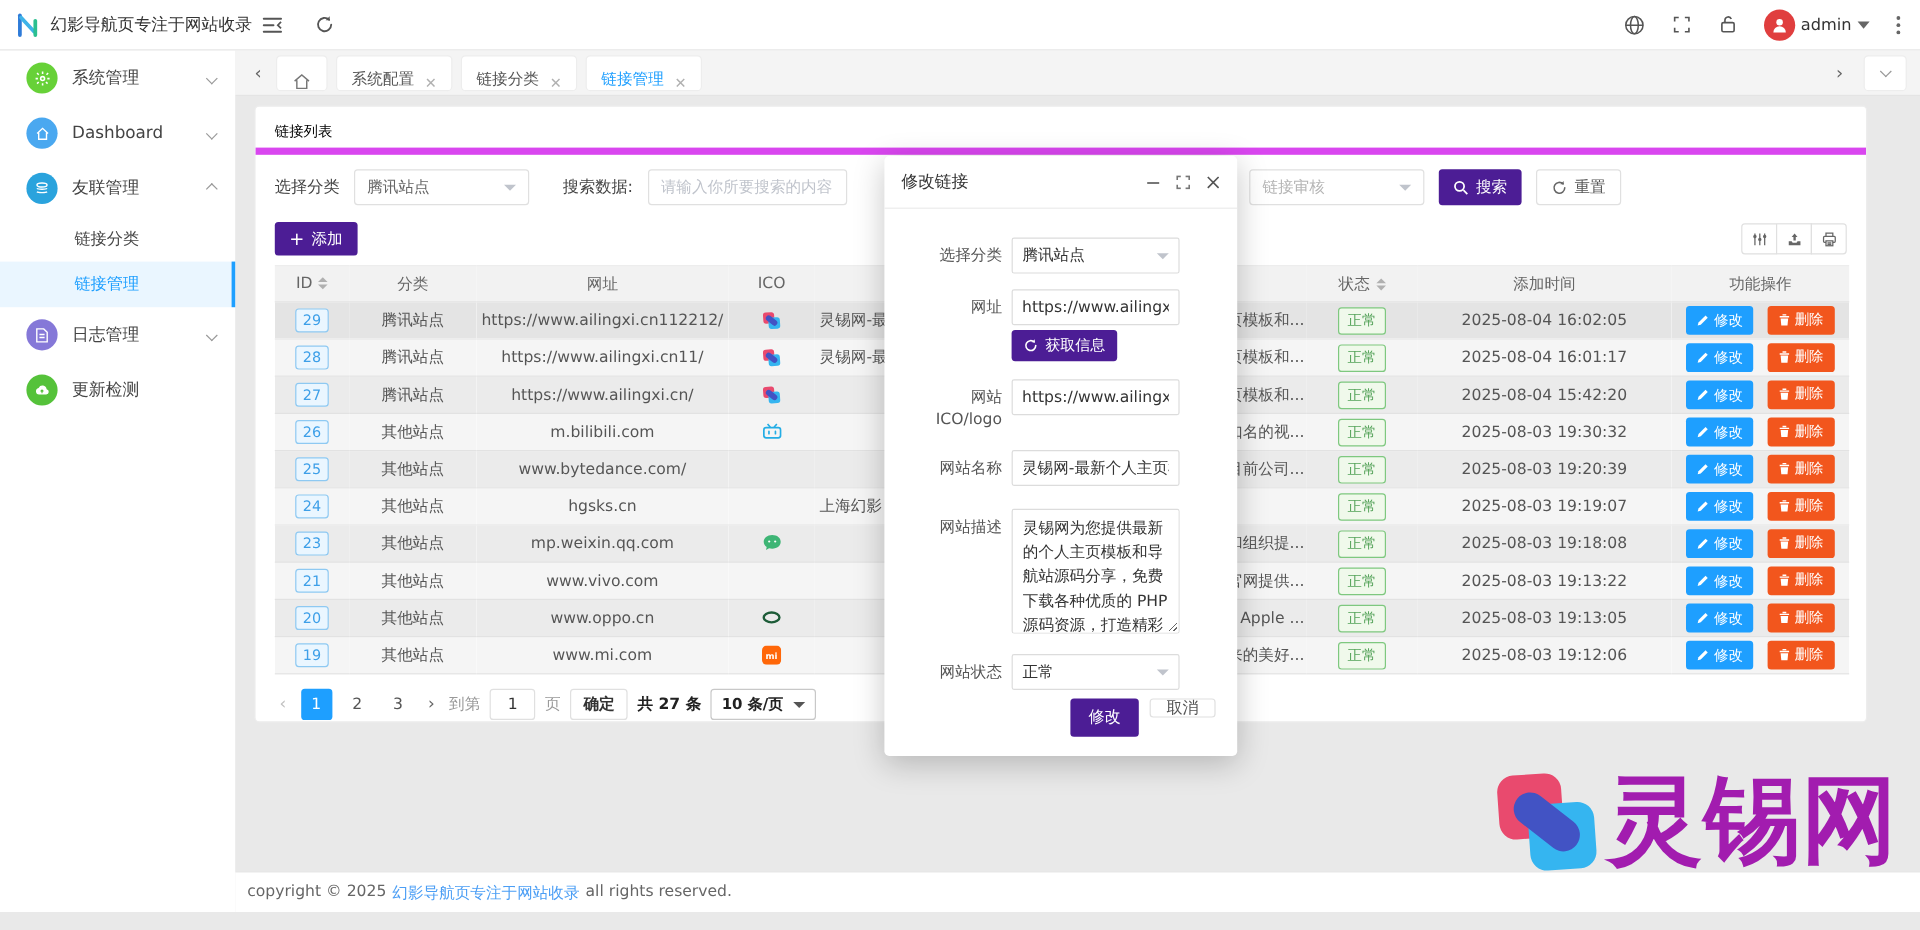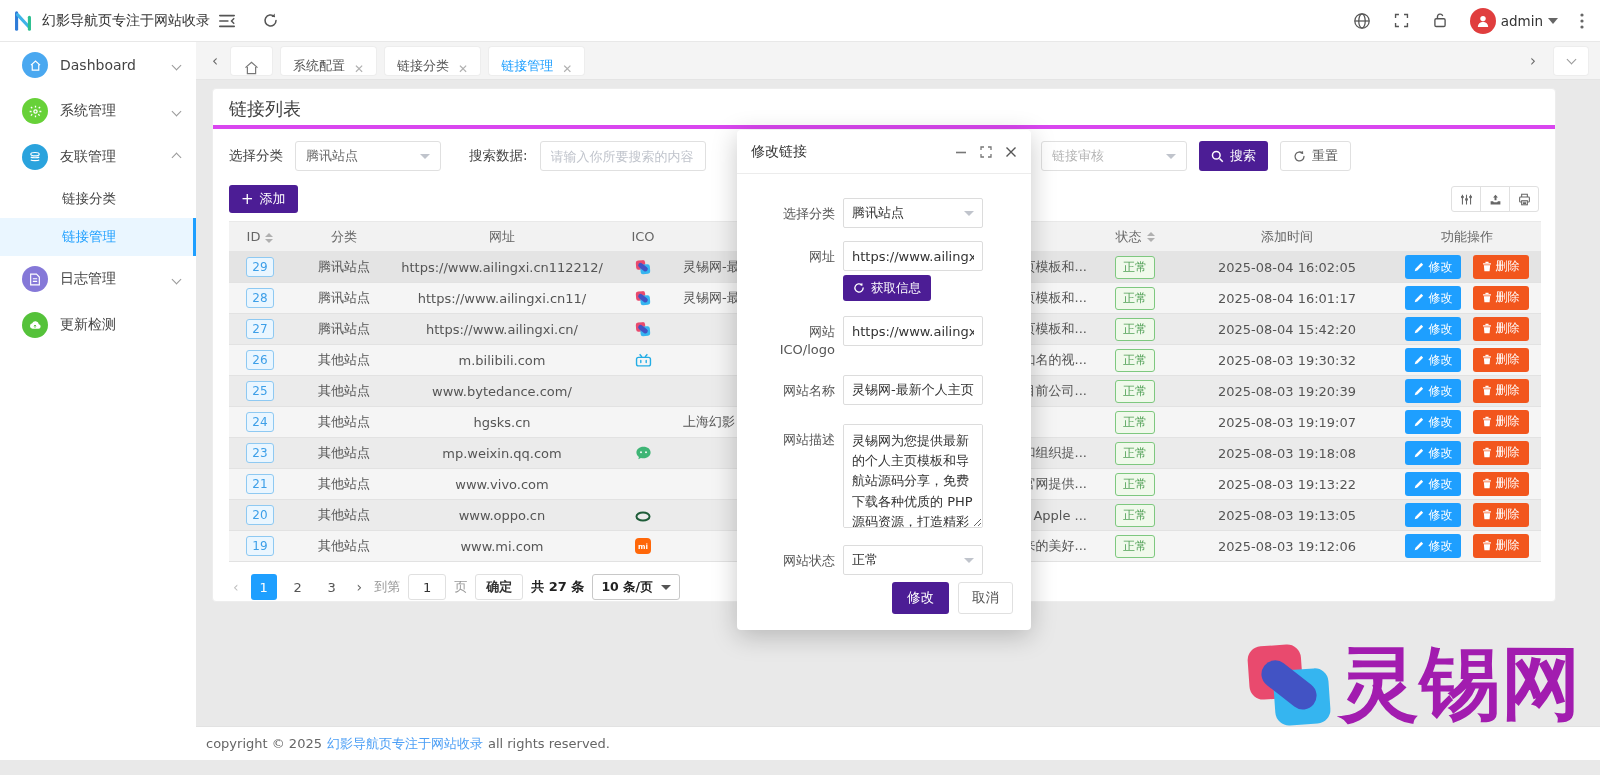--- a/index.html
+++ b/index.html
@@ -29,21 +29,21 @@
 .tabbar{position:absolute;top:42px;left:196px;width:1404px;height:38px;background:#f4f4f4;border-bottom:1px solid #e4e4e4;display:flex;align-items:center;padding:0 12px;gap:9px;z-index:5}
 .tab-nav{color:#666;font-size:15px;cursor:pointer;padding:0 4px}
 .tab{height:28px;background:#fff;border-radius:3px;display:flex;align-items:flex-end;gap:9px;padding:0 12px;font-size:13px;color:#555;cursor:pointer;box-shadow:0 0 0 1px #ededed}
 .tab.active{color:#1e9fff}
 .tab-x{color:#b0b0b0;font-size:12px;line-height:1}
 .tab-home{padding:0 13px}
 .tabbar-right{margin-left:auto;display:flex;align-items:center;gap:14px}
 .tab-dd{width:34px;height:28px;background:#fff;border-radius:3px;display:flex;align-items:center;justify-content:center;box-shadow:0 0 0 1px #ededed;cursor:pointer}
 
 .card{position:absolute;left:212px;top:88px;width:1344px;height:514px;background:#fff;border:1px solid #ededed;border-radius:4px;z-index:4}
-.card-title{height:40px;line-height:40px;padding:0 16px;border-bottom:4px solid #d946ef;font-size:18px;color:#404040}
+.card-title{height:40px;line-height:40px;padding:0 16px;border-bottom:6px solid #d946ef;font-size:12px;color:#000000}
 .filter-row{position:relative;display:flex;align-items:center;height:54px;padding:0 16px}
 .f-label{font-size:13.5px;color:#444;margin-right:12px;white-space:nowrap}
 .select{height:30px;border:1px solid #e0e0e0;border-radius:3px;background:#fff;display:flex;align-items:center;justify-content:space-between;padding:0 10px;font-size:13px;color:#666;cursor:pointer}
 .sel-chev{width:0;height:0;border-left:5px solid transparent;border-right:5px solid transparent;border-top:5px solid #c0c4cc}
 .input{height:30px;border:1px solid #e0e0e0;border-radius:3px;padding:0 10px;font-size:13px;color:#333;background:#fff;outline:none;font-family:inherit}
 .input::placeholder{color:#c0c4cc}
 .sel-cat{width:146px;margin-right:28px}
 .search-input{width:166px}
 .filter-right{position:absolute;right:204px;top:12px;display:flex;align-items:center;gap:12px}
 .sel-status{width:146px;color:#b5b5b5}
@@ -95,21 +95,21 @@
 .m-input{width:140px;height:30px;border:1px solid #dcdcdc;border-radius:2px;padding:0 8px;font-size:13px;color:#333;outline:none;font-family:inherit}
 .m-select{width:140px;height:30px;border:1px solid #dcdcdc;border-radius:2px;display:flex;align-items:center;justify-content:space-between;padding:0 8px;font-size:13px;color:#333;cursor:pointer;background:#fff}
 .fetch-row{margin:-6px 0 15px 92px}
 .btn-fetch{height:26px;padding:0 10px;font-size:12.5px}
 .m-textarea{width:140px;height:104px;border:1px solid #dcdcdc;border-radius:2px;padding:6px 8px;font-size:13px;line-height:1.55;color:#333;resize:vertical;outline:none;overflow-y:scroll;font-family:inherit}
 .m-textarea::-webkit-scrollbar{width:8px}
 .m-textarea::-webkit-scrollbar-thumb{background:#c4c4c4;border-radius:4px}
 .m-textarea::-webkit-scrollbar-track{background:#f3f3f3}
 .modal-foot{position:absolute;right:18px;bottom:16px;display:flex;gap:9px}
 .btn-modal-ok{height:32px;padding:0 15px;font-size:13.5px}
-.btn-modal-cancel{height:32px;padding:0 13px;font-size:13.5px}
+.btn-modal-cancel{height:16px;padding:0 13px;font-size:13.5px}
 
 .footer{position:absolute;left:196px;top:726px;width:1404px;height:34px;background:#fff;border-top:1px solid #e2e2e2;display:flex;align-items:center;padding-left:10px;font-size:13px;color:#666;z-index:6}
 .footer a{color:#4b9ef5;text-decoration:none;margin:0 5px}
 .watermark{position:absolute;left:1243px;top:638px;display:flex;align-items:center;z-index:3}
 .wm-text{font-size:80px;font-weight:900;color:#a21caf;letter-spacing:1px;line-height:1;margin-left:4px}
 </style>
 </head>
 <body>
 
 <div class="topbar">
@@ -171,36 +171,36 @@
           <circle cx="2" cy="2" r="1.6" fill="#666"></circle>
           <circle cx="2" cy="8" r="1.6" fill="#666"></circle>
           <circle cx="2" cy="14" r="1.6" fill="#666"></circle>
         </svg>
     </span>
   </div>
 </div>
 
 <div class="sidebar">
   <div class="side-item">
-    <span class="side-circle" style="background:#4aa8f0">
-      <svg width="13" height="13" viewBox="0 0 20 20" fill="none" stroke="#fff" stroke-width="1.8">
-          <path d="M3 9.5L10 3l7 6.5M5 8.5V17h10V8.5"></path>
-        </svg>
-    </span>
-    <span>Dashboard</span>
-    <i class="chev down"></i>
-  </div>
-  <div class="side-item">
     <span class="side-circle" style="background:#67d138">
       <svg width="13" height="13" viewBox="0 0 20 20" fill="#fff">
           <path d="M10 6.5A3.5 3.5 0 1 0 10 13.5 3.5 3.5 0 1 0 10 6.5zm0 2A1.5 1.5 0 1 1 10 11.5 1.5 1.5 0 1 1 10 8.5z"></path>
           <path d="M9 1h2v3H9zM9 16h2v3H9zM1 9h3v2H1zM16 9h3v2h-3zM3.6 2.2l2.1 2.1-1.4 1.4-2.1-2.1zM15 13.6l2.1 2.1-1.4 1.4-2.1-2.1zM16.4 2.2l1.4 1.4-2.1 2.1-1.4-1.4zM4.3 13.6l1.4 1.4-2.1 2.1-1.4-1.4z"></path>
         </svg>
     </span>
     <span>系统管理</span>
+    <i class="chev down"></i>
+  </div>
+  <div class="side-item">
+    <span class="side-circle" style="background:#4aa8f0">
+      <svg width="13" height="13" viewBox="0 0 20 20" fill="none" stroke="#fff" stroke-width="1.8">
+          <path d="M3 9.5L10 3l7 6.5M5 8.5V17h10V8.5"></path>
+        </svg>
+    </span>
+    <span>Dashboard</span>
     <i class="chev down"></i>
   </div>
   <div class="side-item">
     <span class="side-circle" style="background:#2aa3dd">
       <svg width="14" height="14" viewBox="0 0 20 20" fill="none" stroke="#fff" stroke-width="1.7">
           <ellipse cx="10" cy="6" rx="6" ry="2.4"></ellipse>
           <path d="M4 10c1.2 1.4 10.8 1.4 12 0M4 14c1.2 1.4 10.8 1.4 12 0"></path>
         </svg>
     </span>
     <span>友联管理</span>

